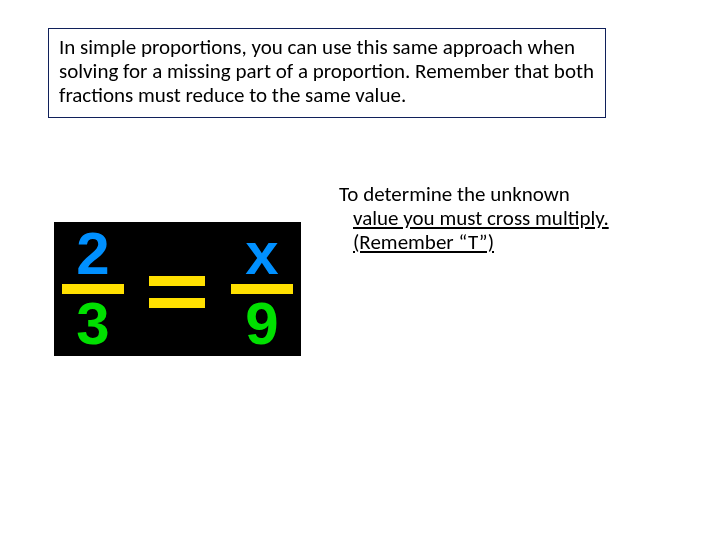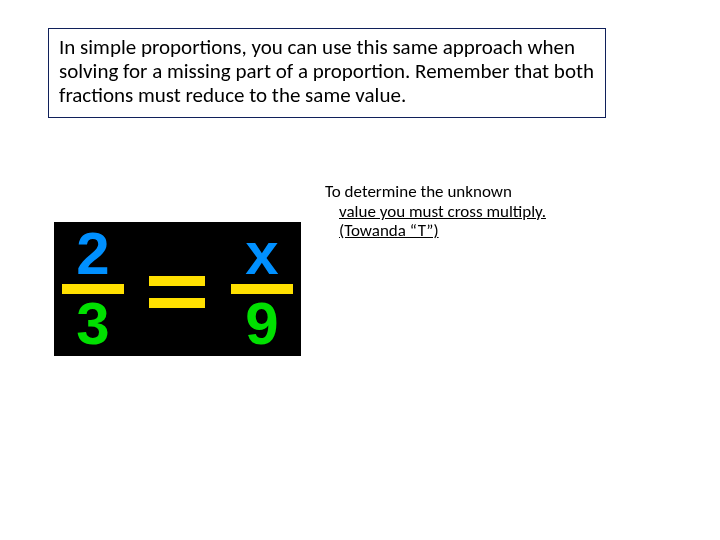--- a/index.html
+++ b/index.html
@@ -21,24 +21,24 @@
     left: 48px;
     top: 28px;
     width: 536px;
     border: 1.5px solid #10205a;
     padding: 6px 10px 10px 10px;
     font-size: 21px;
     line-height: 1.15;
   }
   .body-text {
     position: absolute;
-    left: 325px;
+    left: 339px;
     top: 182px;
     width: 320px;
-    font-size: 17px;
+    font-size: 21px;
     line-height: 1.15;
   }
   .body-text .indent {
     display: block;
     padding-left: 14px;
     text-indent: 0;
     text-decoration: underline;
   }
   
   .eq {
@@ -95,21 +95,21 @@
 
 <div class="slide">
 
   <div class="intro-box">
     <span>In simple proportions, you can use this same approach when solving for a missing part of a proportion. Remember that both fractions must reduce to the same value.</span>
   </div>
 
   <div class="body-text">
     <span>To determine the unknown</span><br>
     <span class="indent">value you must cross multiply.</span>
-    <span class="indent">(Towanda “T”)</span>
+    <span class="indent">(Remember “T”)</span>
   </div>
 
   <div class="eq">
     <div class="frac left">
       <div class="num blue">2</div>
       <div class="bar"></div>
       <div class="den green">3</div>
     </div>
     <div class="equals">
       <div class="e1"></div>

